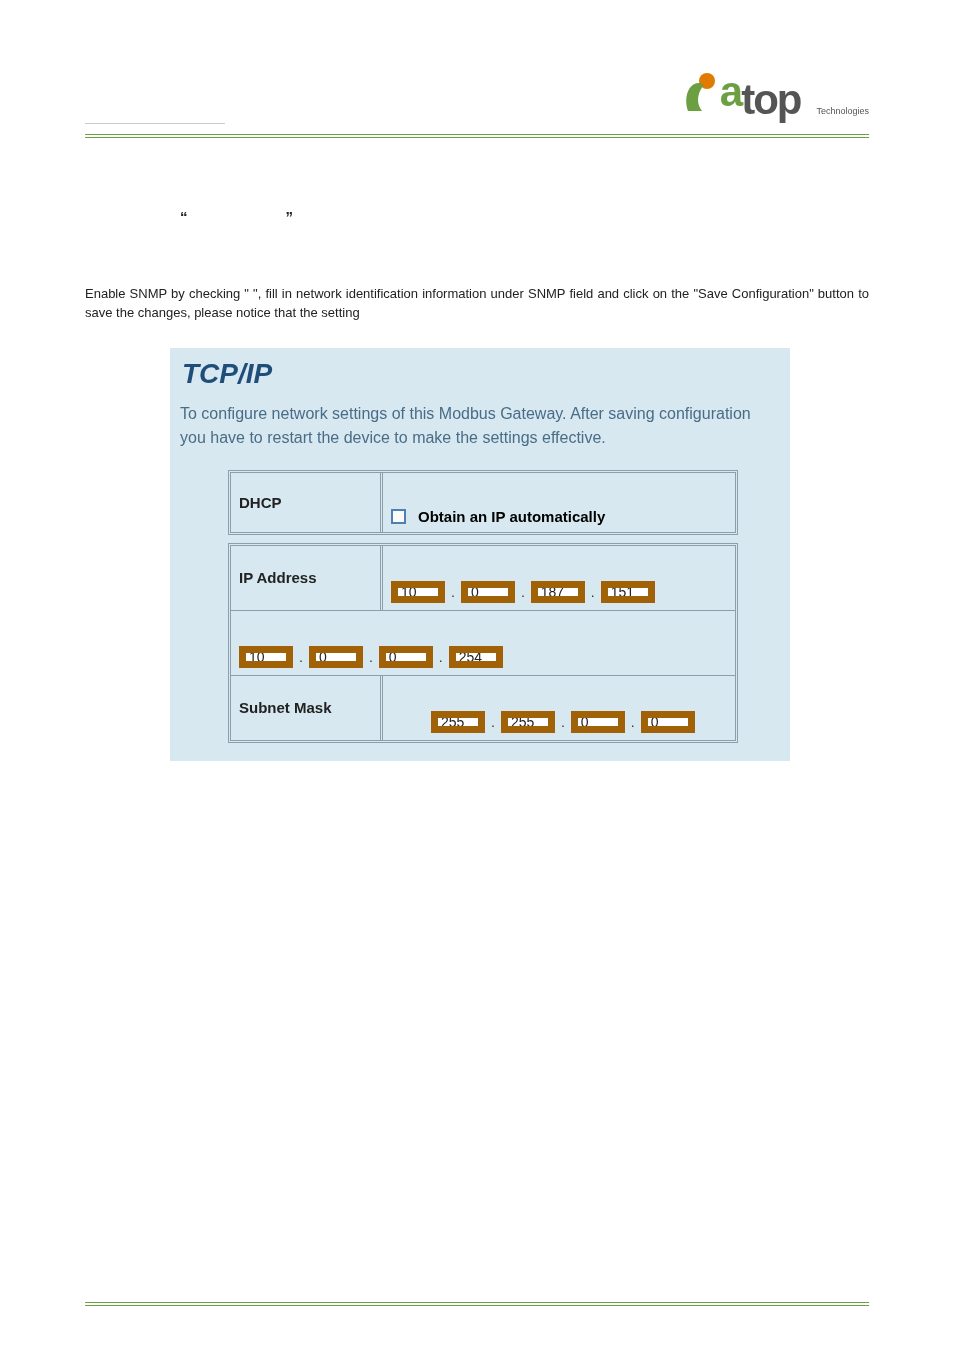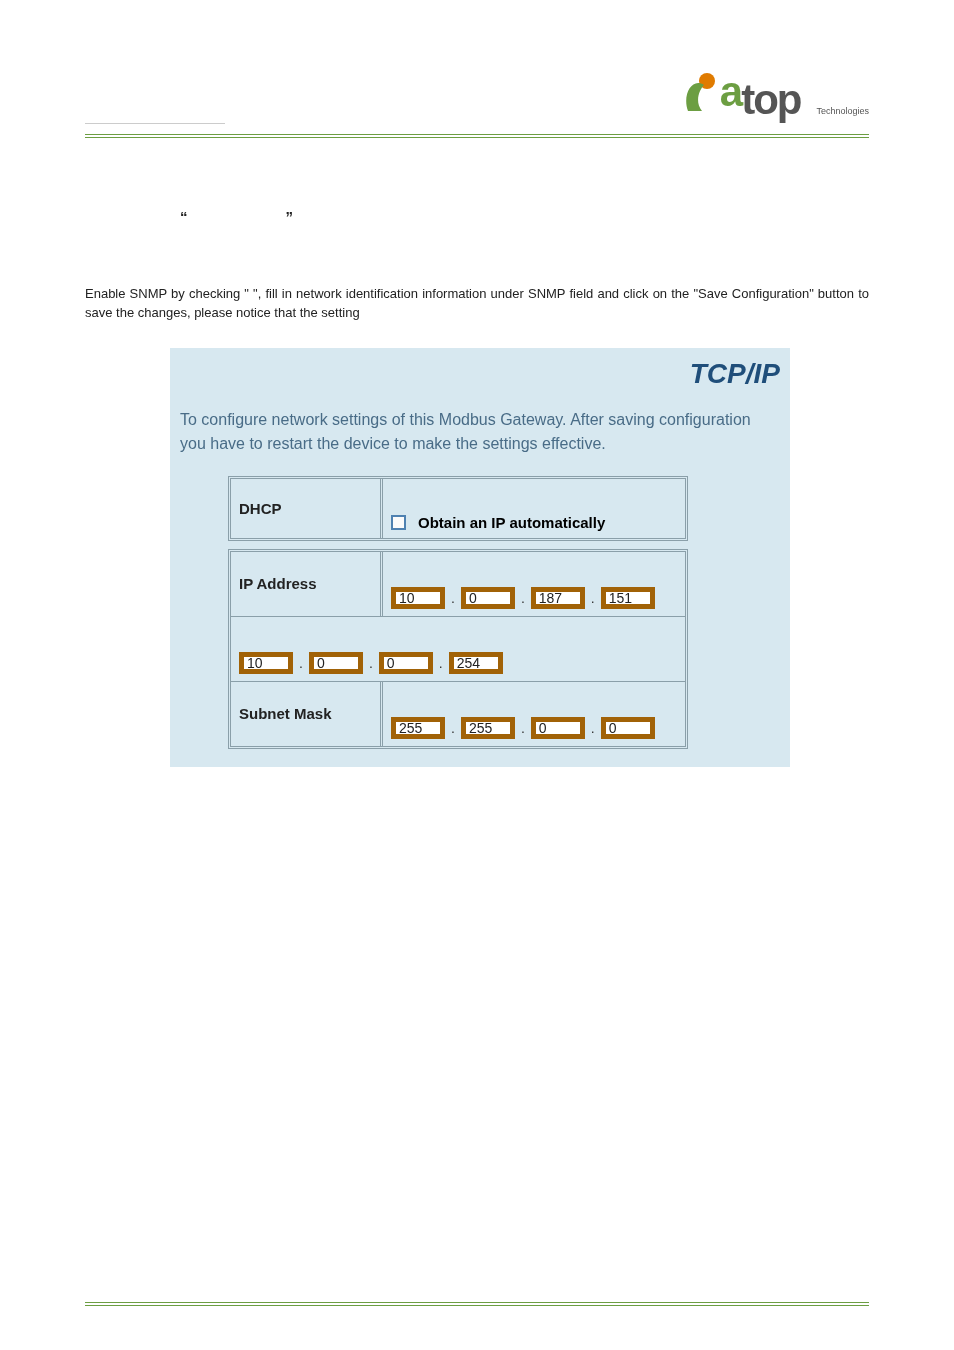--- a/index.html
+++ b/index.html
@@ -73,33 +73,32 @@
     background: #D7E8F0;
     width: 620px;
     margin: 25px 0 0 85px;
     padding: 10px 10px 18px 10px;
   }
   .panel-title {
     color: #1F4E7A;
     font-size: 28px;
     font-weight: bold;
     font-style: italic;
-    margin: 0 0 18px 2px;
+    margin: 0 0 12px 2px;
     font-family: Arial, sans-serif;
-    text-align: right;
   }
   .panel-desc {
     color: #496C87;
     font-size: 16px;
     line-height: 1.5;
     margin-bottom: 20px;
   }
   .config-table {
     margin-left: 48px;
-    width: 460px;
+    width: 510px;
     border-radius: 31px;
   }
   .config-row {
     display: flex;
     border: 3px double #8A9FA9;
     margin-bottom: 8px;
   }
   .config-row-group .config-row { margin-bottom: 0; justify-content: flex-end; }
   .config-row-group .config-row + .config-row { border-top: none; }
   .config-label {
@@ -131,42 +130,42 @@
     width: 15px;
     height: 15px;
     border: 2px solid #4E81B1;
     background: #fbfbfb;
     margin-right: 8px;
     display: inline-block;
   }
   .ip-input {
     width: 54px;
     height: 22px;
-    border: 5px solid #a16207;
+    border: 7px solid #a16207;
     background: #fff;
     font-size: 14px;
     padding: 1px 3px;
     font-family: Arial, sans-serif;
     color: #222;
   }
   .dot {
     font-size: 14px;
     color: #333;
     margin: 0 2px;
   }
   .config-row-group {
     border: 3px double #8A9FA9;
   }
   .config-row-group .config-row {
     border-left: none;
     border-right: none;
     border-bottom: 1px solid #8A9FA9;
   }
   .config-row-group .config-row:first-child { border-top: none; }
-  .config-row-group .config-row:last-child { border-bottom: none; }
+  .config-row-group .config-row:last-child { border-bottom: none; gap: 40px; }
   .footer {
     position: absolute;
     bottom: 40px;
     left: 85px;
     right: 85px;
     border-top: 4px double #6C9E42;
     height: 8px;
   }
 </style>
 </head>

